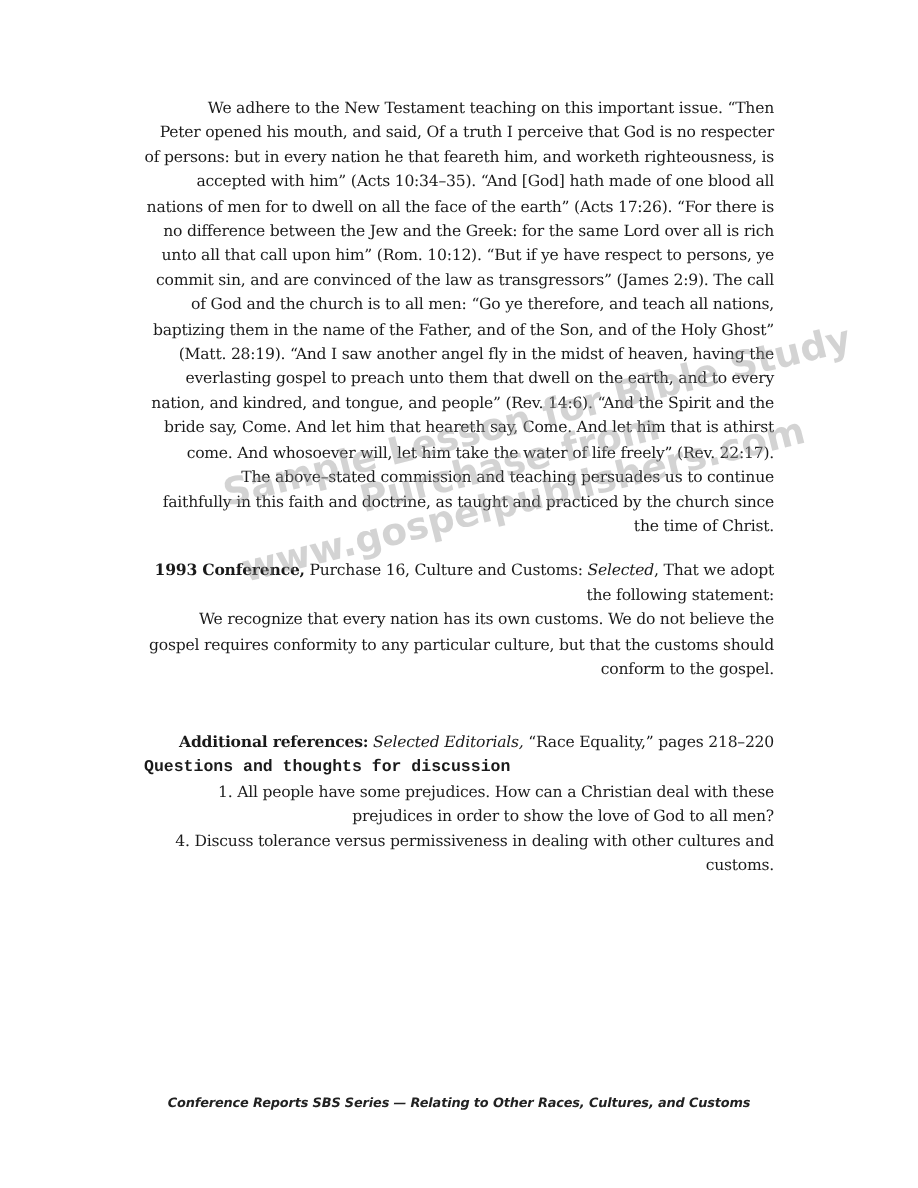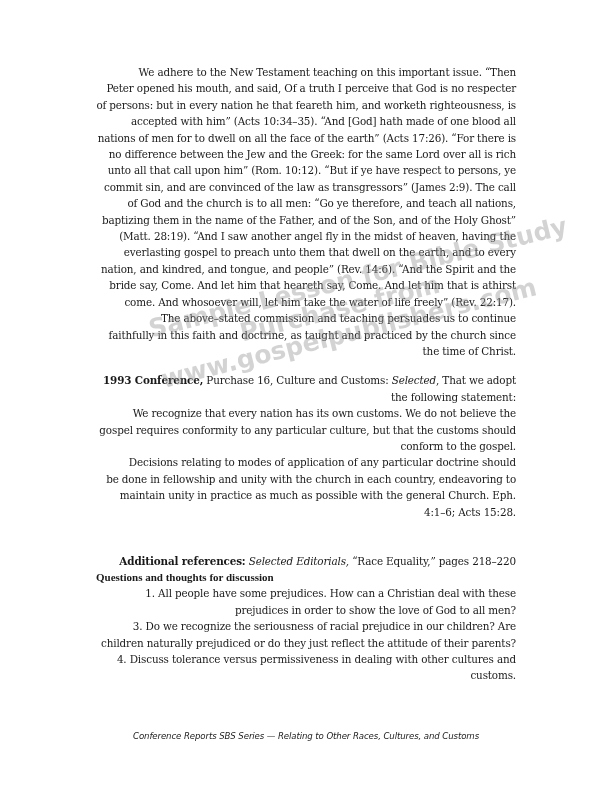--- a/index.html
+++ b/index.html
@@ -38,38 +38,39 @@
       margin-top: 33px;
       margin-left: 12px;
     }
     .gap-questions {
       margin-top: 32px;
     }
     b.label {
       font-weight: bold;
     }
     .questions-heading {
-      font-family: Liberation Serif, serif;
+      font-family: Liberation Mono, monospace;
       font-weight: bold;
       font-size: 11px;
       margin: 0;
       line-height: 16px;
       letter-spacing: 0;
     }
     .footer {
       position: absolute;
       left: 0;
       width: 612px;
       top: 731px;
       text-align: center;
       font-family: "DejaVu Sans", "Liberation Sans", sans-serif;
       font-style: italic;
       font-size: 8.6px;
       color: #222;
       letter-spacing: -0.1px;
+      font-weight: bold;
     }
     .watermark {
       position: absolute;
       left: 150px;
       top: 270px;
       width: 380px;
       transform: rotate(-14deg);
       transform-origin: center;
       font-family: "DejaVu Sans", "Liberation Sans", sans-serif;
       font-weight: bold;
@@ -86,27 +87,25 @@
   </style>
 </head>
 <body>
 
 <div class="page">
   <p class="p indent">We adhere to the New Testament teaching on this important issue. “Then Peter opened his mouth, and said, Of a truth I perceive that God is no respecter of persons: but in every nation he that feareth him, and worketh righteousness, is accepted with him” (Acts 10:34–35). “And [God] hath made of one blood all nations of men for to dwell on all the face of the earth” (Acts 17:26). “For there is no difference between the Jew and the Greek: for the same Lord over all is rich unto all that call upon him” (Rom. 10:12). “But if ye have respect to persons, ye commit sin, and are convinced of the law as transgressors” (James 2:9). The call of God and the church is to all men: “Go ye therefore, and teach all nations, baptizing them in the name of the Father, and of the Son, and of the Holy Ghost” (Matt. 28:19). “And I saw another angel fly in the midst of heaven, having the everlasting gospel to preach unto them that dwell on the earth, and to every nation, and kindred, and tongue, and people” (Rev. 14:6). “And the Spirit and the bride say, Come. And let him that heareth say, Come. And let him that is athirst come. And whosoever will, let him take the water of life freely” (Rev. 22:17).</p>
   <p class="p indent">The above–stated commission and teaching persuades us to continue faithfully in this faith and doctrine, as taught and practiced by the church since the time of Christ.</p>
 
   <p class="p gap-section"><b class="label">1993 Conference,</b><span> Purchase 16, Culture and Customs: </span><i>Selected</i><span>, That we adopt the following statement:</span></p>
   <p class="p indent">We recognize that every nation has its own customs. We do not believe the gospel requires conformity to any particular culture, but that the customs should conform to the gospel.</p>
-  <p class="p indent">Decisions relating to modes of application of any particular doctrine should be done in fellowship and unity with the church in each country, endeavoring to maintain unity in practice as much as possible with the general Church. Eph. 4:1–6; Acts 15:28.</p>
 
   <p class="p gap-additional"><b class="label">Additional references:</b> <i>Selected Editorials,</i><span> “Race Equality,” pages 218–220</span></p>
 
   <h3 class="questions-heading gap-questions">Questions and thoughts for discussion</h3>
   <p class="p indent">1. All people have some prejudices. How can a Christian deal with these prejudices in order to show the love of God to all men?</p>
-  <p class="p indent">3. Do we recognize the seriousness of racial prejudice in our children? Are children naturally prejudiced or do they just reflect the attitude of their parents?</p>
   <p class="p indent">4. Discuss tolerance versus permissiveness in dealing with other cultures and customs.</p>
 </div>
 
 <div class="watermark">
   <div>Sample Lesson for Bible Study</div>
   <div>Purchase from</div>
   <div>www.gospelpublishers.com</div>
 </div>
 
 <div class="footer">Conference Reports SBS Series — Relating to Other Races, Cultures, and Customs</div>

